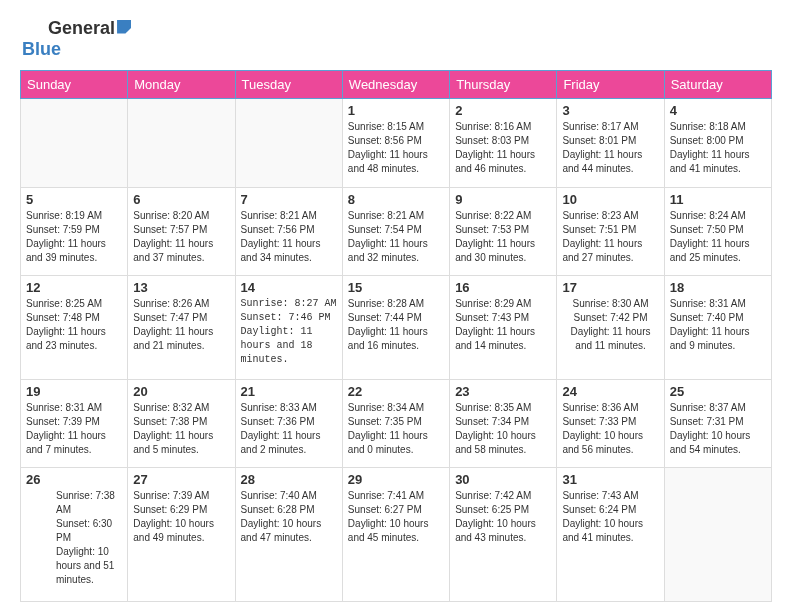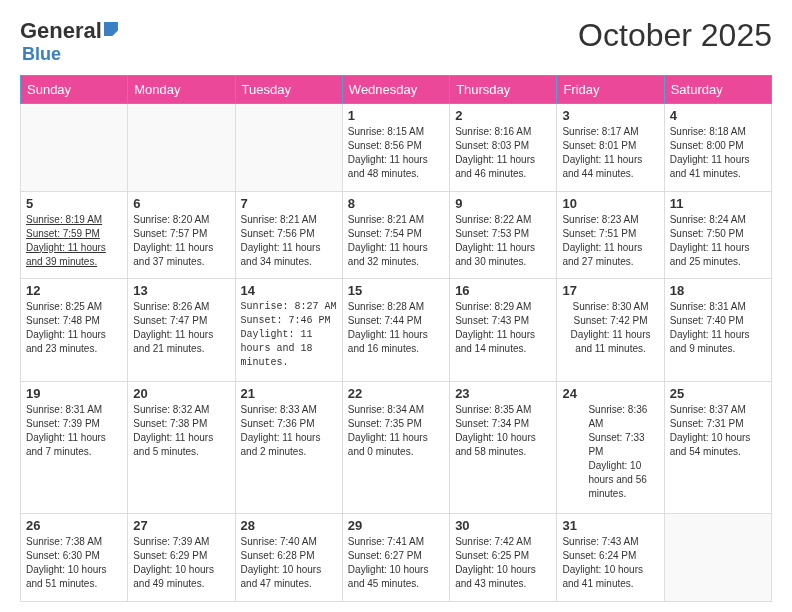--- a/index.html
+++ b/index.html
@@ -24,23 +24,24 @@
       margin-bottom: 10px;
     }
     .logo {
       display: flex;
       flex-direction: column;
       align-items: flex-start;
     }
     .logo-text {
       display: flex;
       align-items: center;
-      font-size: 22px;
+      font-size: 18px;
       font-weight: bold;
       color: #333;
+      margin-left: 28px;
     }
     .logo-general { color: #333; }
     .logo-blue { color: #3a7fc1; }
     .logo-icon {
       width: 14px;
       height: 14px;
       background: #3a7fc1;
       clip-path: polygon(0 0, 100% 0, 100% 60%, 60% 100%, 0 100%);
       display: inline-block;
       margin-left: 2px;
@@ -107,21 +108,20 @@
     <div class="logo">
       <div class="logo-text">
         <span class="logo-general">General</span>
         <span class="logo-icon"></span>
       </div>
       <div style="margin-left:2px;">
         <span class="logo-blue" style="font-size:18px;font-weight:bold;margin-top:21px;">Blue</span>
       </div>
     </div>
     <div class="header-right">
-      <div class="month-title">October 2025</div>
     </div>
   </div>
 
   <table class="calendar">
     <thead>
       <tr>
         <th>Sunday</th>
         <th>Monday</th>
         <th>Tuesday</th>
         <th>Wednesday</th>
@@ -156,21 +156,21 @@
           <td>
             <span class="day-number">4</span>
             <div class="day-info" style="white-space: pre-line;">Sunrise: 8:18 AM
 Sunset: 8:00 PM
 Daylight: 11 hours and 41 minutes.</div>
           </td>
         </tr>
         <tr>
           <td>
             <span class="day-number">5</span>
-            <div class="day-info" style="white-space: pre-line; text-decoration: underline;">Sunrise: 8:19 AM
+            <div class="day-info" style="white-space: pre-line;">Sunrise: 8:19 AM
 Sunset: 7:59 PM
 Daylight: 11 hours and 39 minutes.</div>
           </td>
           <td>
             <span class="day-number">6</span>
             <div class="day-info" style="white-space: pre-line;">Sunrise: 8:20 AM
 Sunset: 7:57 PM
 Daylight: 11 hours and 37 minutes.</div>
           </td>
           <td>
@@ -274,35 +274,35 @@
 Daylight: 11 hours and 0 minutes.</div>
           </td>
           <td>
             <span class="day-number">23</span>
             <div class="day-info" style="white-space: pre-line;">Sunrise: 8:35 AM
 Sunset: 7:34 PM
 Daylight: 10 hours and 58 minutes.</div>
           </td>
           <td>
             <span class="day-number">24</span>
-            <div class="day-info" style="white-space: pre-line; margin-left: 26px;">Sunrise: 8:36 AM
+            <div class="day-info" style="white-space: pre-line;">Sunrise: 8:36 AM
 Sunset: 7:33 PM
 Daylight: 10 hours and 56 minutes.</div>
           </td>
           <td>
             <span class="day-number">25</span>
             <div class="day-info" style="white-space: pre-line;">Sunrise: 8:37 AM
 Sunset: 7:31 PM
 Daylight: 10 hours and 54 minutes.</div>
           </td>
         </tr>
         <tr>
           <td>
             <span class="day-number">26</span>
-            <div class="day-info" style="white-space: pre-line;">Sunrise: 7:38 AM
+            <div class="day-info" style="white-space: pre-line; margin-left: 30px;">Sunrise: 7:38 AM
 Sunset: 6:30 PM
 Daylight: 10 hours and 51 minutes.</div>
           </td>
           <td>
             <span class="day-number">27</span>
             <div class="day-info" style="white-space: pre-line;">Sunrise: 7:39 AM
 Sunset: 6:29 PM
 Daylight: 10 hours and 49 minutes.</div>
           </td>
           <td>

